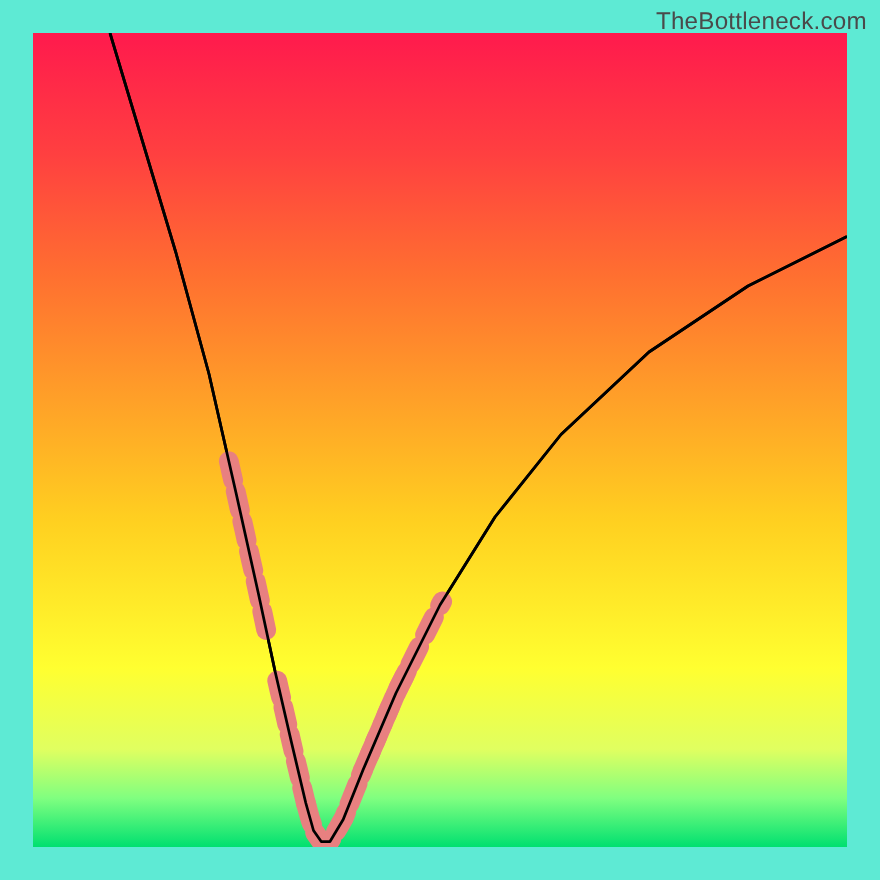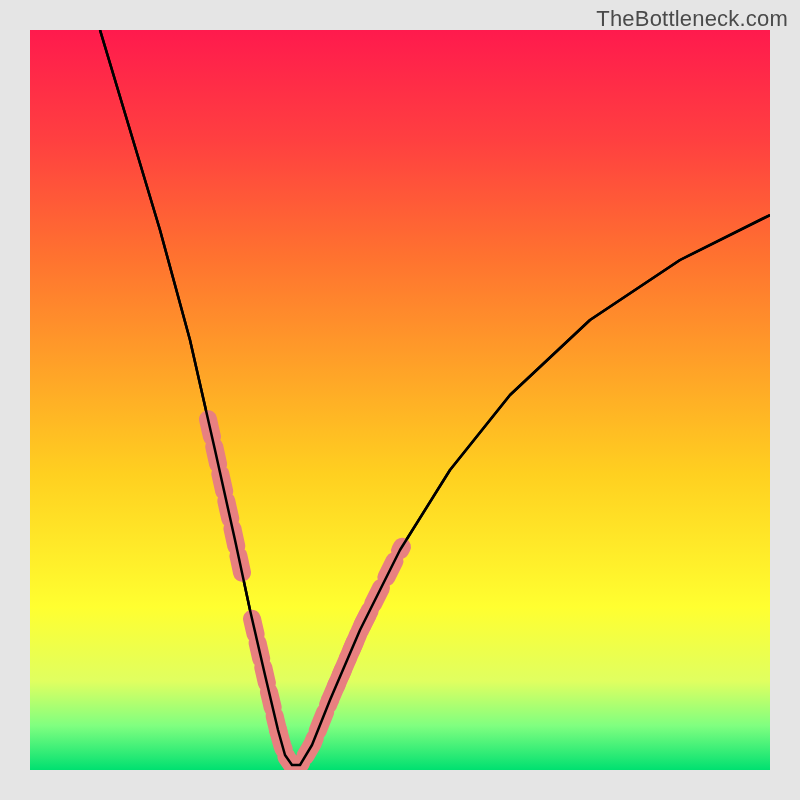--- a/index.html
+++ b/index.html
@@ -10,21 +10,21 @@
     background: #000;
     overflow: hidden;
     font-family: Arial, Helvetica, sans-serif;
   }
   .frame {
     position: absolute;
     left: 0;
     top: 0;
     width: 800px;
     height: 800px;
-    background: #e5e5e5;
+    background: #5eead4;
   }
   .plot {
     position: absolute;
     left: 30px;
     top: 30px;
     width: 740px;
     height: 740px;
     background: linear-gradient(
       to bottom,
       #ff1a4d 0%,

